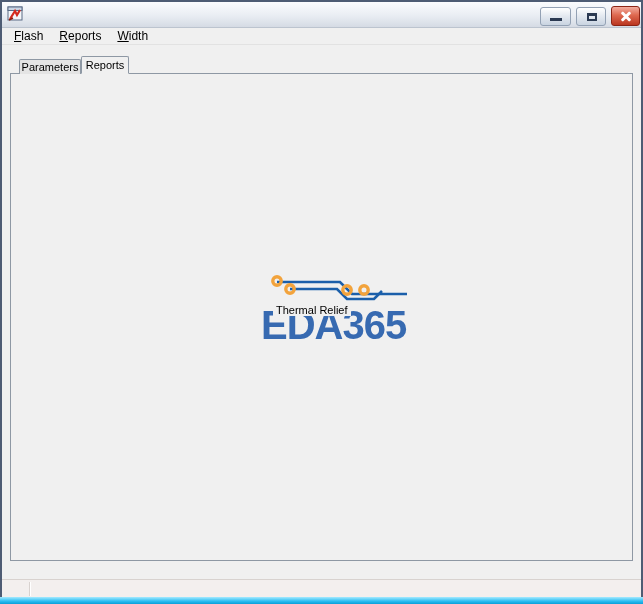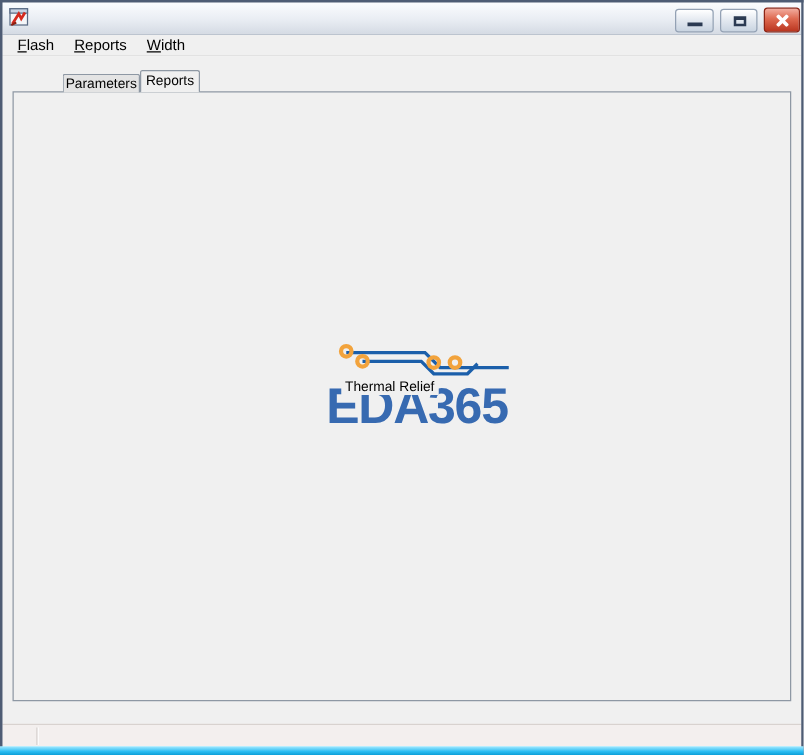--- a/index.html
+++ b/index.html
@@ -20,21 +20,21 @@
   .x1 { transform:rotate(45deg);} .x2 { transform:rotate(-45deg);}
 
   .menubar { left:2px; top:28px; width:639px; height:17px; background:#F0F0F0; border-bottom:1px solid #E2E2E2; display:flex; align-items:center; padding-left:5px; gap:2px;}
   .menu-item { font-size:12px; padding:1px 7px; color:#000; }
   .menu-item::first-letter { text-decoration:underline; }
 
   .client { position:absolute; left:2px; top:45px; width:639px; height:534px; background:#F0F0F0; }
 
   
   .tab { position:absolute; font-size:11px; display:flex; align-items:center; justify-content:center;
-    border:1px solid #8E98A4; border-bottom:none; border-radius:2px 2px 0 0; background:#F0F0F0; z-index:3;margin-left:31px; }
+    border:1px solid #8E98A4; border-bottom:none; border-radius:2px 2px 0 0; background:#F0F0F0; z-index:3; }
   .tab.inactive { background:#E4E4E4; }
   .tabpage { position:absolute; left:10px; top:73px; width:623px; height:488px; border:1px solid #8E98A4; background:#F0F0F0; z-index:1; }
 
   .gb { position:absolute; border:1px solid #CDD6DE; border-radius:3px; }
   .gb-label { position:absolute; top:-7px; left:7px; background:#F0F0F0; padding:0 3px; font-size:11px; white-space:nowrap; }
 
   
   .hdrbtn { position:absolute; top:113px; height:18px; background:#F1F1F1; border:1px solid #9B9B9B;
     box-shadow:inset 1px 1px 0 #fff, inset -1px -1px 0 #D0D0D0; font-size:11px; display:flex; align-items:center; justify-content:center; }
   .navbtn { position:absolute; left:27px; width:31px; height:15px; font-size:10px;

